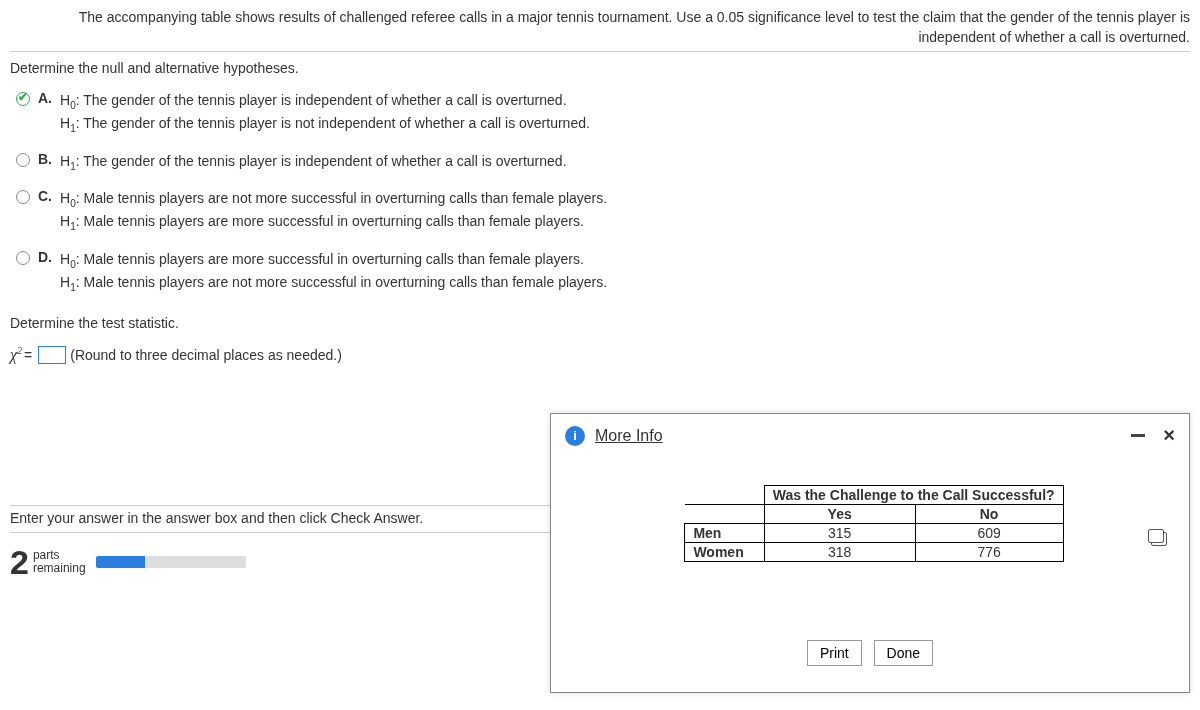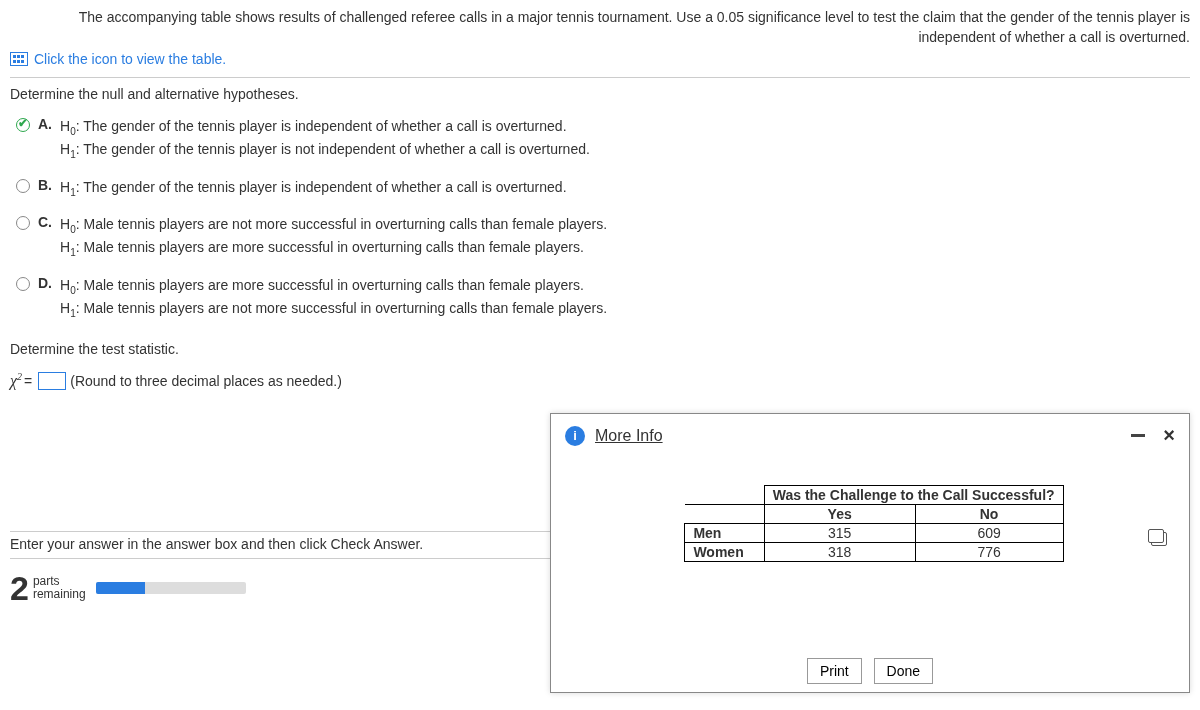--- a/index.html
+++ b/index.html
@@ -40,40 +40,29 @@
   .win-ctrl { display: flex; gap: 18px; align-items: center; }
   .min-icon { width: 14px; height: 3px; background: #444; }
   .close-icon { font-size: 20px; font-weight: bold; cursor: pointer; }
   .modal-body { padding: 30px 0 0 8px; display: flex; flex-direction: column; align-items: center; }
   .data-table { border-collapse: collapse; font-size: 14px; }
   .data-table th, .data-table td { border: 1px solid #000; padding: 1px 8px; text-align: center; }
   .data-table .rowhdr { text-align: left; font-weight: bold; padding-right: 20px; }
   .data-table .grouphdr { font-weight: bold; border-bottom: 1px solid #000; }
   .copy-icon { position: absolute; right: 22px; top: 118px; width: 16px; height: 14px; border: 1.5px solid #555; border-radius: 2px; }
   .copy-icon::before { content: ""; position: absolute; top: -4px; left: -4px; width: 14px; height: 12px; border: 1.5px solid #555; border-radius: 2px; background: #fff; }
-  .modal-footer { position: absolute; bottom: 8px; left: 0; right: 0; text-align: center; }
+  .modal-footer { position: absolute; bottom: 26px; left: 0; right: 0; text-align: center; }
   .btn { border: 1px solid #999; background: #fff; padding: 4px 12px; font-size: 14px; margin: 0 4px; cursor: pointer; }
   .footer-instr { font-size: 14px; padding: 4px 0 6px 0; }
 </style>
 </head>
 <body>
 
 <div class="question-area">
   <div class="qtext">The accompanying table shows results of challenged referee calls in a major tennis tournament. Use a 0.05 significance level to test the claim that the gender of the tennis player is independent of whether a call is overturned.</div>
-  <div class="table-link-row">
-    <span class="table-icon">
-      <span></span>
-        <span></span>
-        <span></span>
-        <span></span>
-        <span></span>
-        <span></span>
-    </span>
-    <span class="link">Click the icon to view the table.</span>
-  </div>
   <hr class="sep">
 
   <div class="prompt">Determine the null and alternative hypotheses.</div>
 
   <div class="options">
     <div class="option">
       <div class="radio-cell"><span class="radio checked"></span></div>
       <div class="letter-cell">A.</div>
       <div class="opt-body">
         <div class="hline">H<span class="sub0">0</span>: <span>The gender of the tennis player is independent of whether a call is overturned.</span></div>

